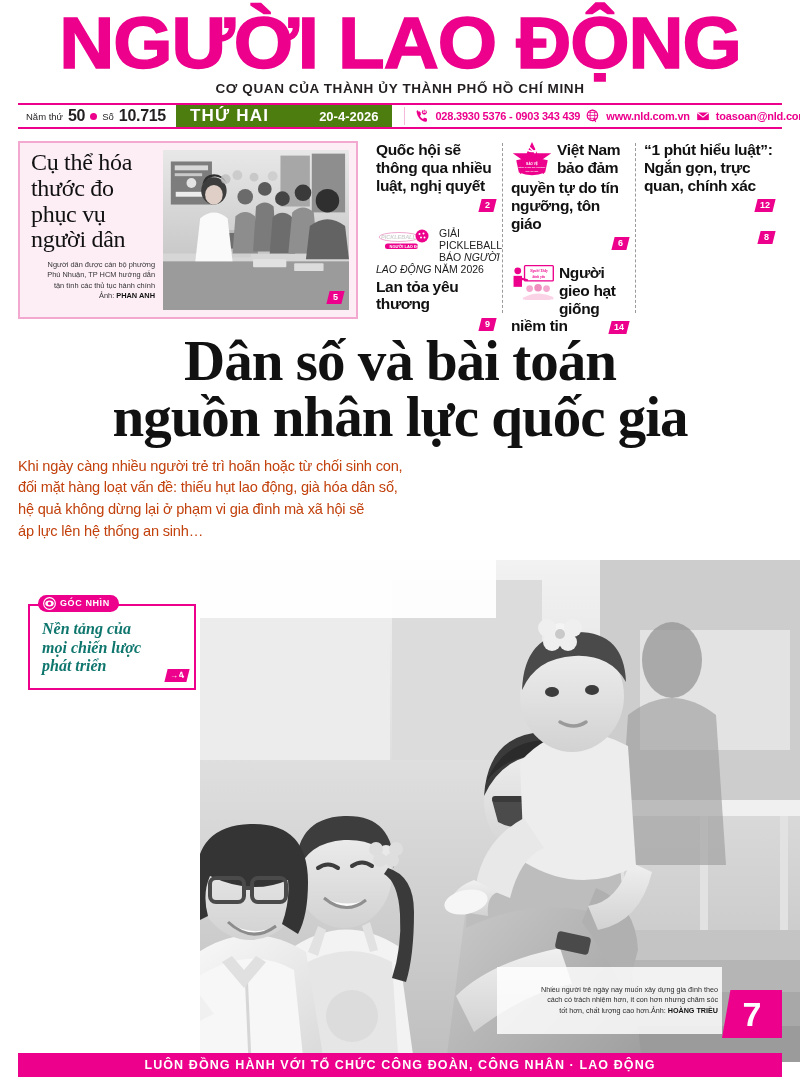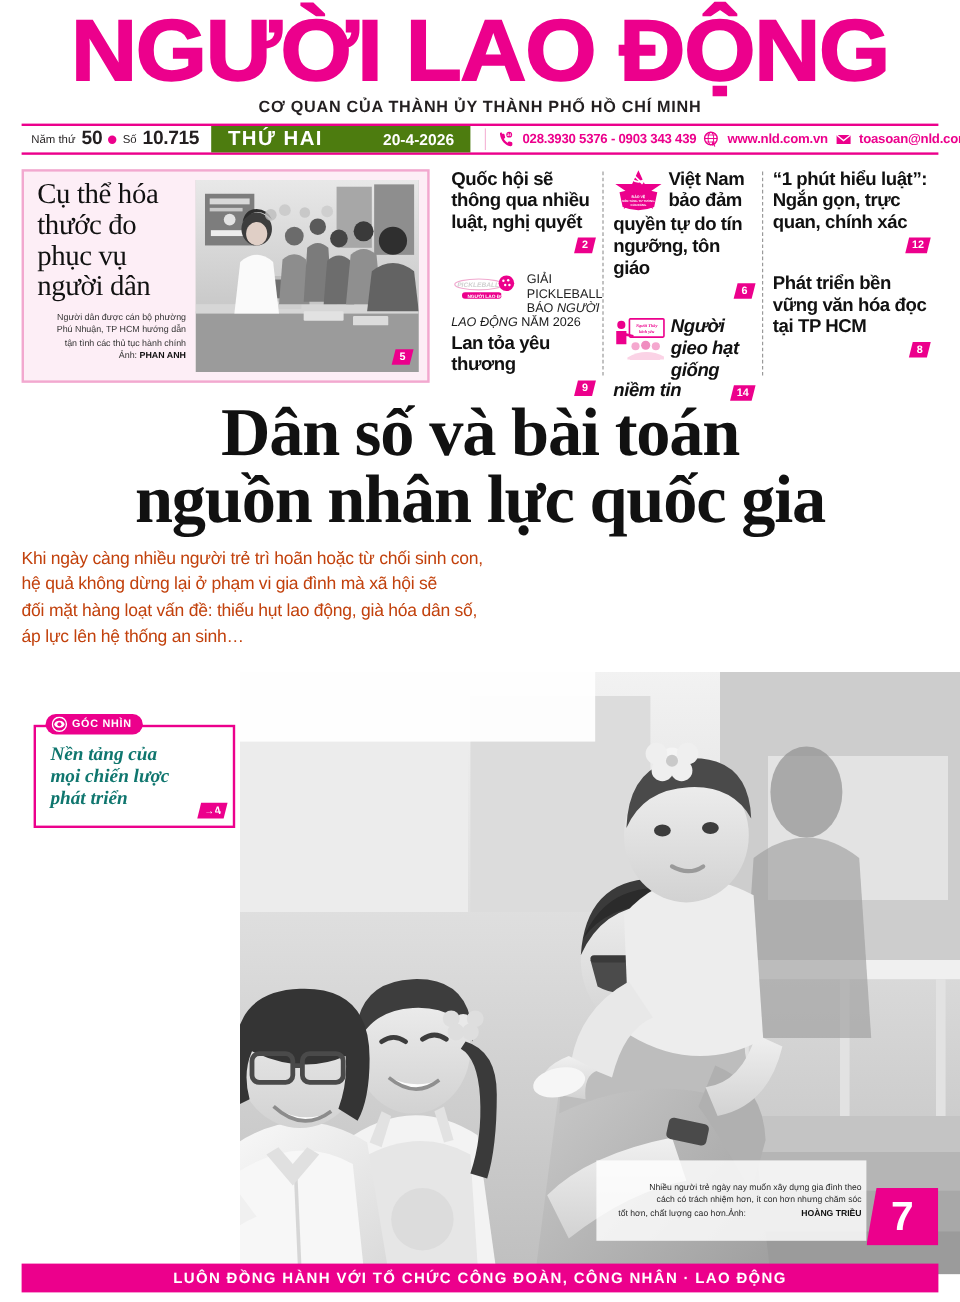--- a/index.html
+++ b/index.html
@@ -147,21 +147,21 @@
     width:0; border-right:1px dashed #9a9a9a;
   }
   .brief-item { position:relative; }
   .bhead {
     font-weight:bold;
     font-size:15.5px;
     line-height:1.14;
     letter-spacing:-0.35px;
     color:#111;
   }
-  .bhead.italic { font-style:italic; }
+  .bhead.italic { }
   .pg-badge.inline { position:static; display:inline-block; margin-left:4px; vertical-align:2px;}
   .badge-right { text-align:right; margin-top:2px; }
 
   .pb-logo-row { display:flex; gap:5px; align-items:flex-start; margin-top:14px; }
   .pb-logo { width:58px; height:26px; flex:none; }
   .pb-text { font-size:10.5px; line-height:1.12; color:#222; }
   .pb-text .it { font-style:italic; }
   .pb-line2 { font-size:10.5px; line-height:1.15; margin-top:0px; }
   .pb-line2 .it { font-style:italic; }
 
@@ -239,21 +239,21 @@
     right:78px; bottom:28px;
     width:225px;
     font-size:7.2px;
     line-height:1.45;
     color:#2a2a2a;
     background:rgba(255,255,255,0.82);
     padding:18px 4px;
     z-index:6;
     text-align:right;
   }
-  .photo-cap .credit { font-weight:bold; color:#111;margin-left:44px; }
+  .photo-cap .credit { font-weight:bold; color:#111; }
   .big-pg {
     position:absolute;
     right:18px; bottom:24px;
     width:60px; height:48px;
     background:#ec008c;
     color:#fff;
     font-weight:bold;
     font-size:34px;
     line-height:48px;
     text-align:center;
@@ -487,41 +487,40 @@
     </div>
 
     <div class="bcol c3">
       <div class="brief-item">
         <div class="bhead">“1 phút hiểu luật”: Ngắn gọn, trực quan, chính xác</div>
         <div class="badge-right">
           <span class="pg-badge inline"><span>12</span></span>
         </div>
       </div>
       <div class="brief-item" style="margin-top:14px">
-        <div class="bhead">Phát triển bền vững văn hóa đọc tại TP HCM</div>
         <div class="badge-right">
           <span class="pg-badge inline"><span>8</span></span>
         </div>
       </div>
     </div>
 
   </div>
 </div>
 
 <div class="headline-wrap">
   <div class="headline">
     <span>Dân số và bài toán</span>
     <span class="l2">nguồn nhân lực quốc gia</span>
   </div>
 </div>
 
 <div class="deck">
   <div>Khi ngày càng nhiều người trẻ trì hoãn hoặc từ chối sinh con,</div>
+  <div>đối mặt hàng loạt vấn đề: thiếu hụt lao động, già hóa dân số,</div>
   <div>hệ quả không dừng lại ở phạm vi gia đình mà xã hội sẽ</div>
-  <div>đối mặt hàng loạt vấn đề: thiếu hụt lao động, già hóa dân số,</div>
   <div>áp lực lên hệ thống an sinh…</div>
 </div>
 
 <div class="main-photo">
   <svg viewBox="0 0 800 562" preserveAspectRatio="xMidYMid slice">
     <defs>
       <linearGradient id="bgGrad" x1="0" y1="0" x2="0" y2="1">
         <stop offset="0" stop-color="#f2f2f2"></stop>
         <stop offset="0.45" stop-color="#dcdcdc"></stop>
         <stop offset="1" stop-color="#bfbfbf"></stop>

